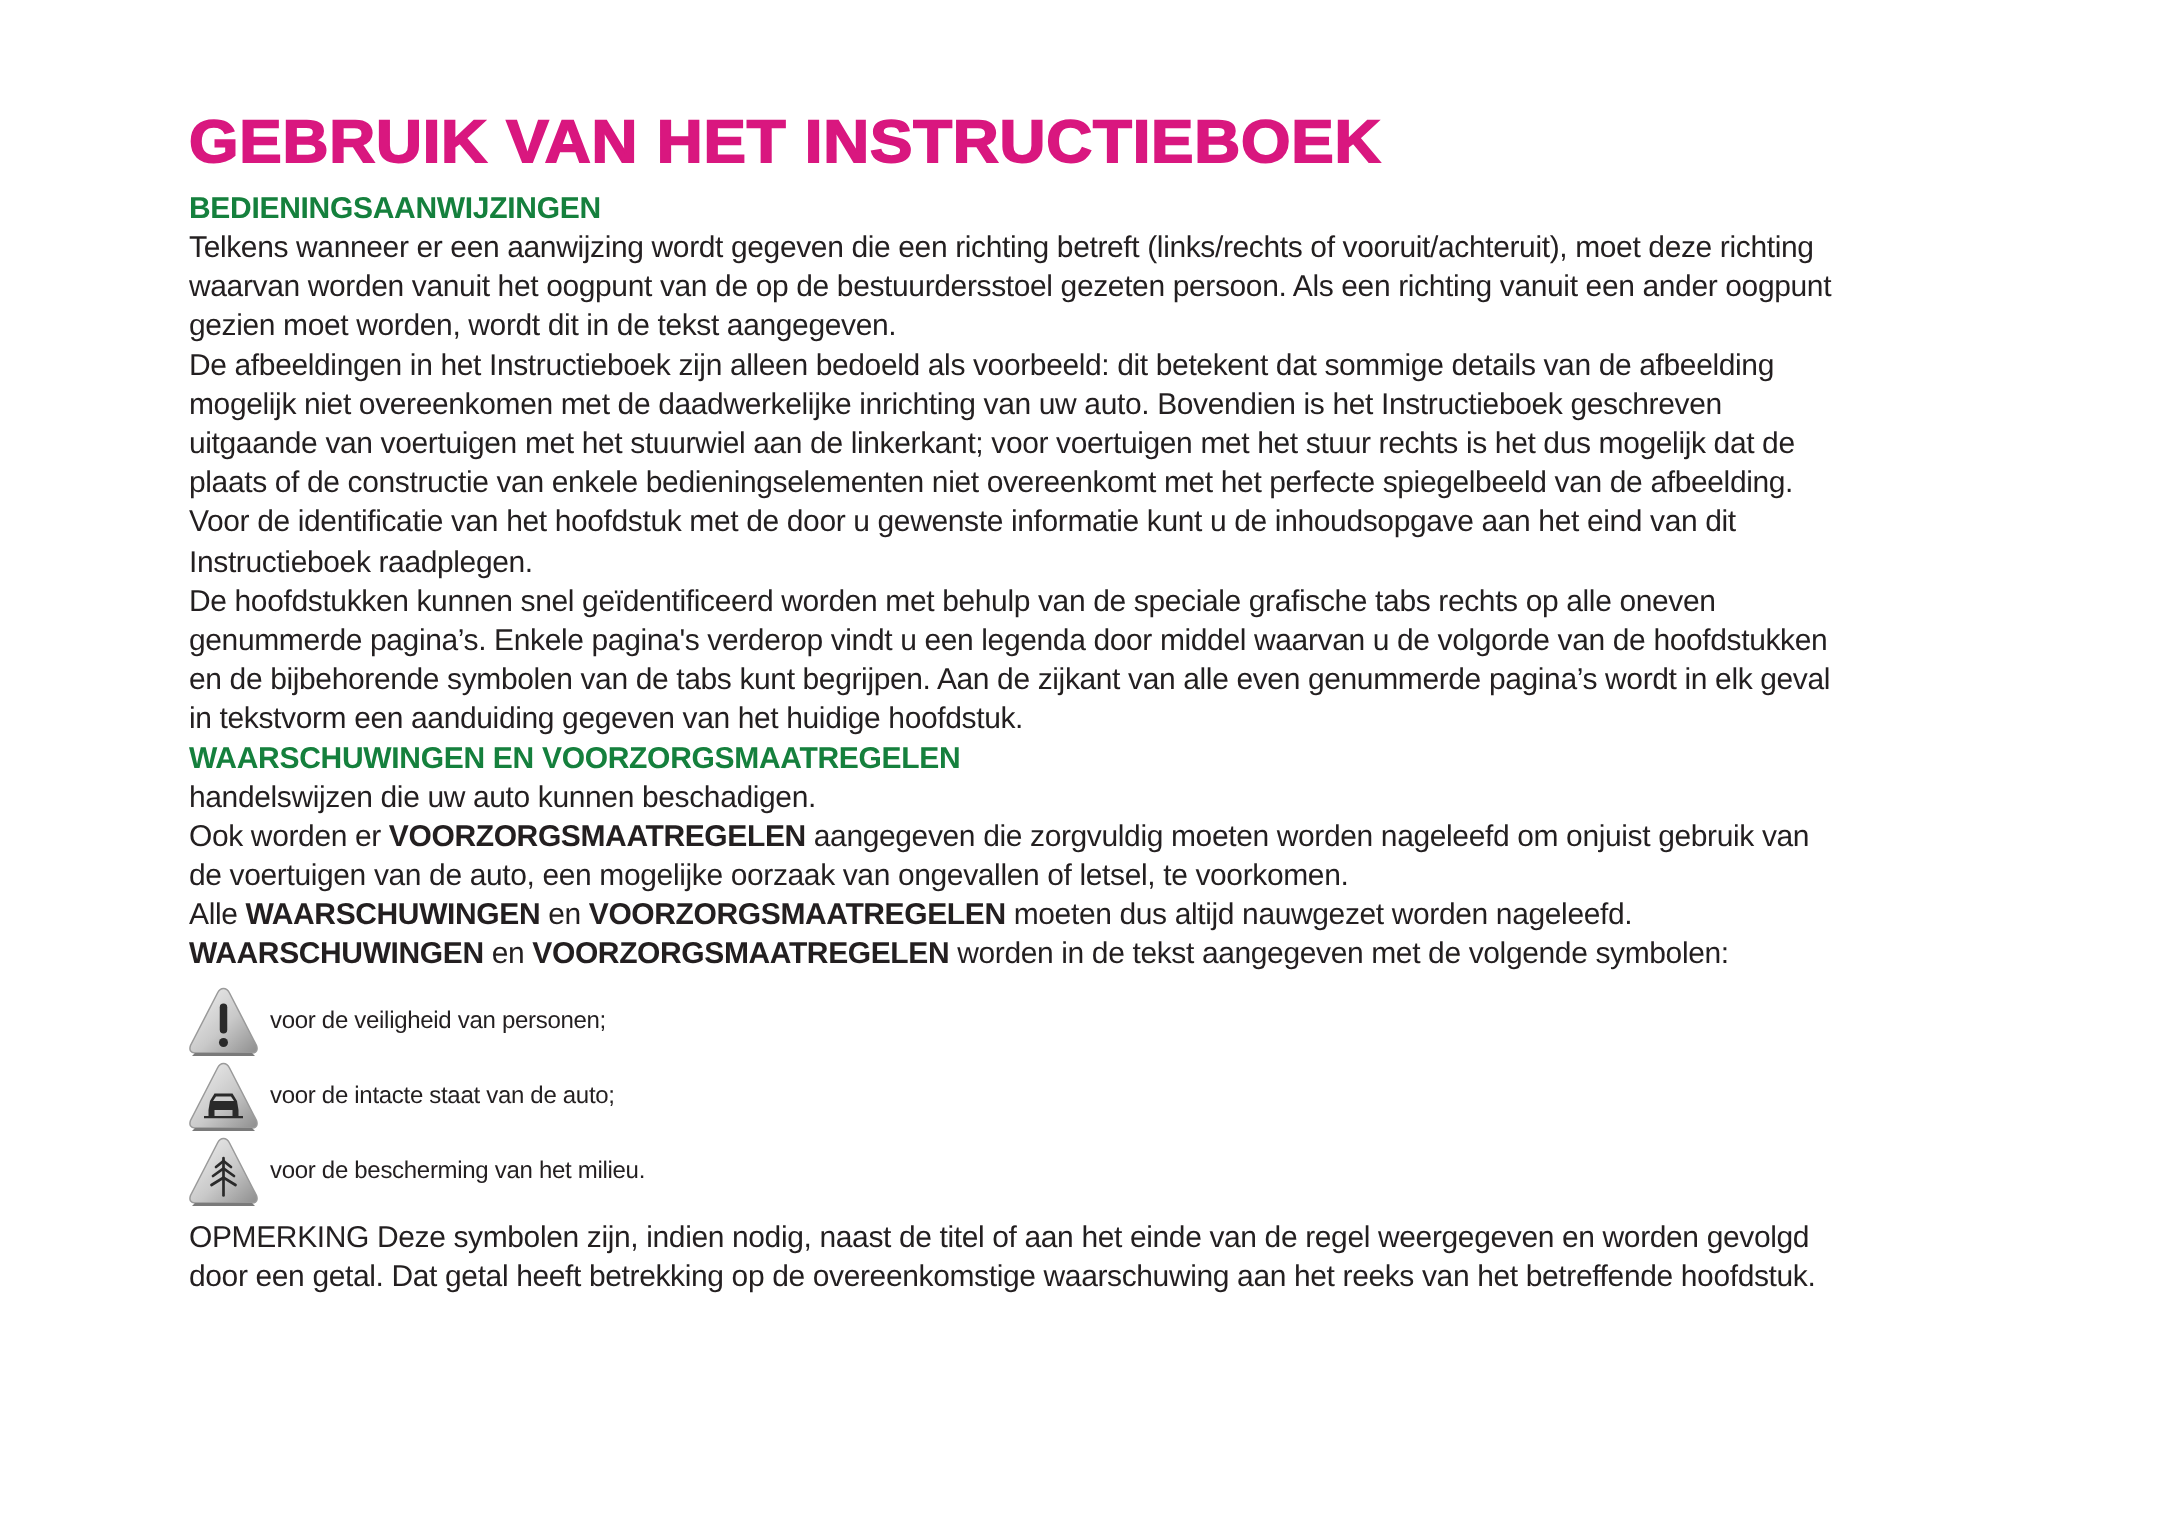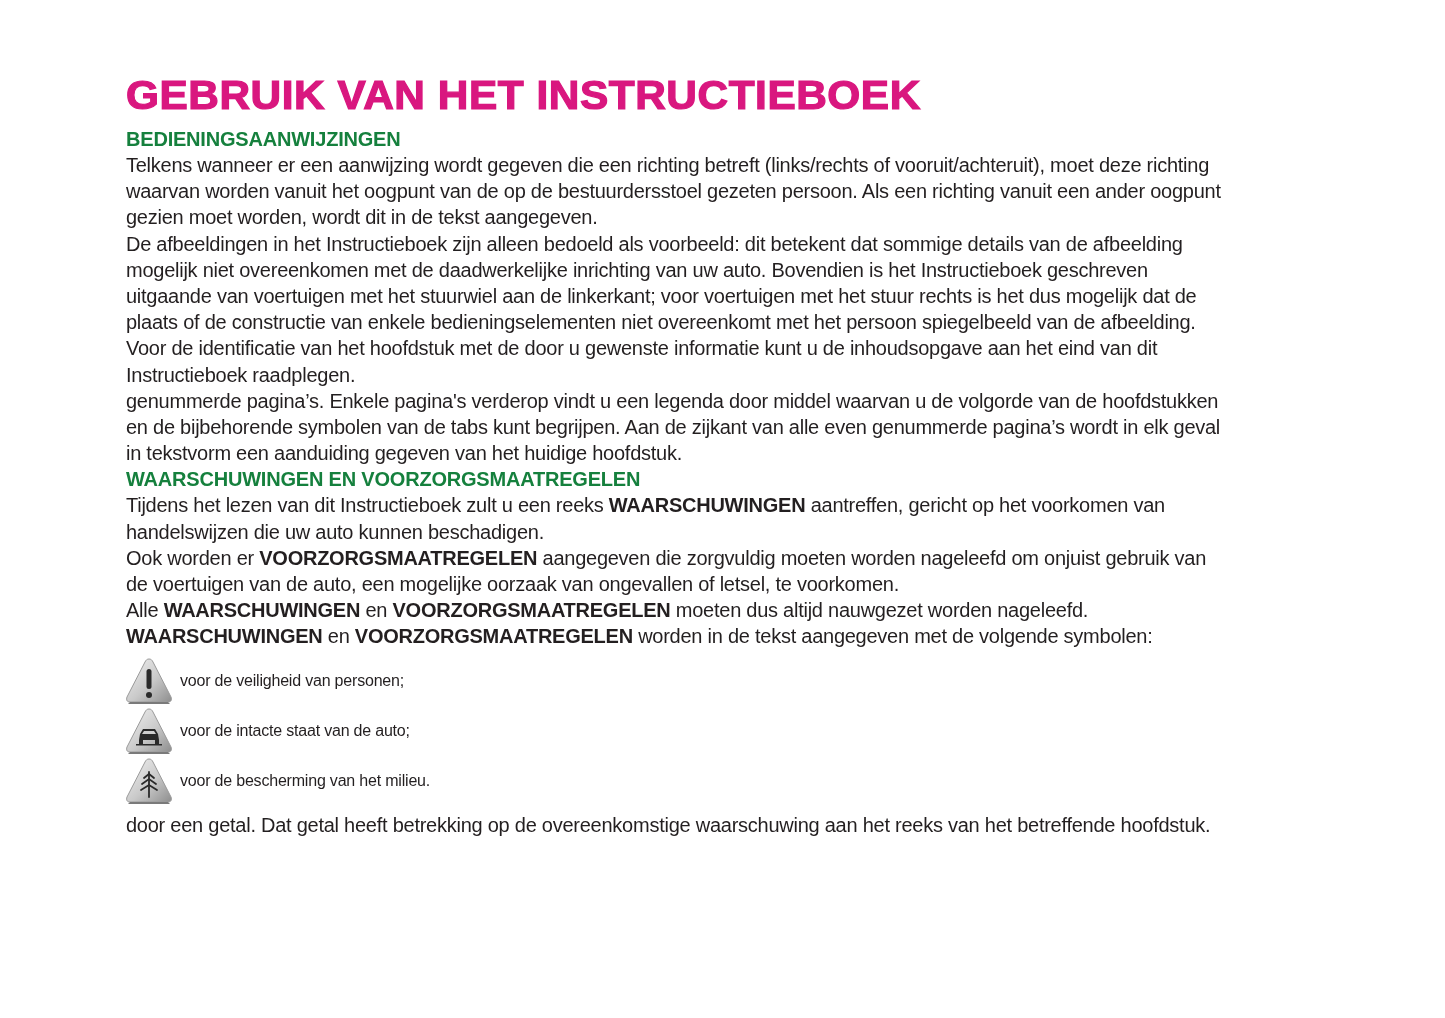--- a/index.html
+++ b/index.html
@@ -83,32 +83,32 @@
   <h1 class="main-title">GEBRUIK VAN HET INSTRUCTIEBOEK</h1>
 
   <div>
     <h2 class="section-heading">BEDIENINGSAANWIJZINGEN</h2>
     <p class="line">Telkens wanneer er een aanwijzing wordt gegeven die een richting betreft (links/rechts of vooruit/achteruit), moet deze richting</p>
     <p class="line">waarvan worden vanuit het oogpunt van de op de bestuurdersstoel gezeten persoon. Als een richting vanuit een ander oogpunt</p>
     <p class="line">gezien moet worden, wordt dit in de tekst aangegeven.</p>
     <p class="line">De afbeeldingen in het Instructieboek zijn alleen bedoeld als voorbeeld: dit betekent dat sommige details van de afbeelding</p>
     <p class="line">mogelijk niet overeenkomen met de daadwerkelijke inrichting van uw auto. Bovendien is het Instructieboek geschreven</p>
     <p class="line">uitgaande van voertuigen met het stuurwiel aan de linkerkant; voor voertuigen met het stuur rechts is het dus mogelijk dat de</p>
-    <p class="line">plaats of de constructie van enkele bedieningselementen niet overeenkomt met het persoon spiegelbeeld van de afbeelding.</p>
+    <p class="line">plaats of de constructie van enkele bedieningselementen niet overeenkomt met het perfecte spiegelbeeld van de afbeelding.</p>
     <p class="line">Voor de identificatie van het hoofdstuk met de door u gewenste informatie kunt u de inhoudsopgave aan het eind van dit</p>
     <p class="line">Instructieboek raadplegen.</p>
+    <p class="line">De hoofdstukken kunnen snel geïdentificeerd worden met behulp van de speciale grafische tabs rechts op alle oneven</p>
     <p class="line">genummerde pagina’s. Enkele pagina's verderop vindt u een legenda door middel waarvan u de volgorde van de hoofdstukken</p>
     <p class="line">en de bijbehorende symbolen van de tabs kunt begrijpen. Aan de zijkant van alle even genummerde pagina’s wordt in elk geval</p>
     <p class="line">in tekstvorm een aanduiding gegeven van het huidige hoofdstuk.</p>
   </div>
 
   <div>
     <h2 class="section-heading">WAARSCHUWINGEN EN VOORZORGSMAATREGELEN</h2>
 
-    <p class="line"><span>Tijdens het lezen van dit Instructieboek zult u een reeks </span><b>WAARSCHUWINGEN</b><span> aantreffen, gericht op het voorkomen van</span></p>
     <p class="line"><span>handelswijzen die uw auto kunnen beschadigen.</span></p>
     <p class="line"><span>Ook worden er </span><b>VOORZORGSMAATREGELEN</b><span> aangegeven die zorgvuldig moeten worden nageleefd om onjuist gebruik van</span></p>
     <p class="line"><span>de voertuigen van de auto, een mogelijke oorzaak van ongevallen of letsel, te voorkomen.</span></p>
     <p class="line"><span>Alle </span><b>WAARSCHUWINGEN</b><span> en </span><b>VOORZORGSMAATREGELEN</b><span> moeten dus altijd nauwgezet worden nageleefd.</span></p>
     <p class="line"><b>WAARSCHUWINGEN</b><span> en </span><b>VOORZORGSMAATREGELEN</b><span> worden in de tekst aangegeven met de volgende symbolen:</span></p>
 
     <div class="symbols">
 
       <div class="symbol-row">
         <svg class="tri-icon" viewBox="0 0 50 48">
@@ -163,17 +163,18 @@
             <path d="M20 21 L25 17 L30 21"></path>
             <path d="M18 27 L25 22 L32 27"></path>
             <path d="M17 33 L25 28 L33 33"></path>
           </g>
         </svg>
         <span class="label">voor de bescherming van het milieu.</span>
       </div>
     </div>
 
     <div class="note">
+      <p class="line">OPMERKING Deze symbolen zijn, indien nodig, naast de titel of aan het einde van de regel weergegeven en worden gevolgd</p>
       <p class="line">door een getal. Dat getal heeft betrekking op de overeenkomstige waarschuwing aan het reeks van het betreffende hoofdstuk.</p>
     </div>
   </div>
 
 </div>
 
 </body></html>

